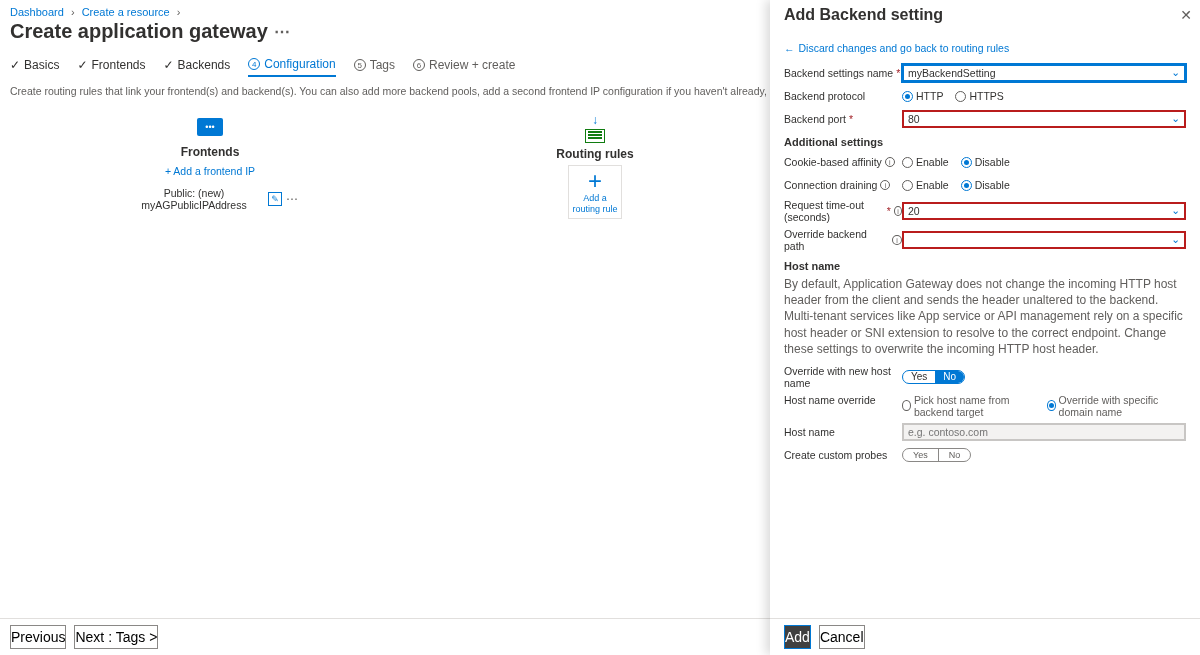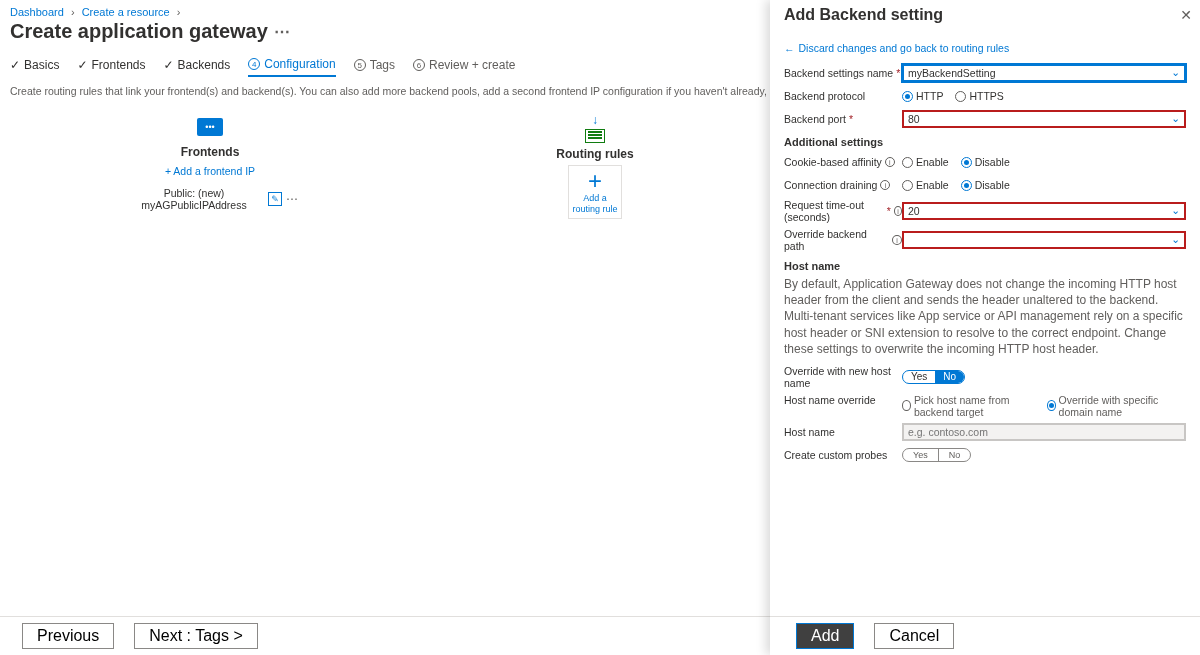--- a/index.html
+++ b/index.html
@@ -28,21 +28,21 @@
   .ghost-icon { width:14px; height:14px; border:1px solid #0078d4; display:inline-flex; align-items:center; justify-content:center; font-size:9px; color:#0078d4; cursor:pointer;}
   .dots-icon { color:#605e5c; cursor:pointer; padding:0 2px; font-size:12px;}
   .rr-card { border:1px solid #e1dfdd; width:54px; height:54px; margin:4px auto 0 auto; display:flex; flex-direction:column; align-items:center; justify-content:center; cursor:pointer;}
   .plus { font-size:24px; color:#0078d4; line-height:1;}
   .rr-label { font-size:9px; color:#0078d4; text-align:center; line-height:1.2;}
   .rr-icon-wrap { display:flex; flex-direction:column; align-items:center;}
   .rr-dl { color:#0078d4; font-size:12px;}
   .rr-list { width:20px; height:14px; border:1px solid #107c10; margin-top:2px;}
   .rr-list div { height:2px; margin:1px 2px; background:#107c10;}
   .footer { position:absolute; bottom:0; left:0; right:0; border-top:1px solid #e1dfdd; padding:6px 10px; display:flex; gap:8px; background:#fff;}
-  .btn { border:1px solid #8a8886; background:#fff; padding:3px 14px; font-size:16px; cursor:pointer;margin-left:12px;}
+  .btn { border:1px solid #8a8886; background:#fff; padding:3px 0; font-size:14px; cursor:pointer;}
   .btn-primary { background:#404040; color:#fff; border-color:#0078d4;}
   
   
   .panel { position:absolute; top:0; right:0; bottom:0; width:430px; background:#fff; box-shadow:-4px 0 10px rgba(0,0,0,0.15); display:flex; flex-direction:column;}
   .panel-head { display:flex; justify-content:space-between; align-items:center; padding:6px 8px 4px 14px;}
   .panel-head h2 { font-size:16px; font-weight:600; margin:0;}
   .close-x { font-size:14px; cursor:pointer; color:#605e5c;}
   .panel-body { flex:1; overflow:auto; padding:6px 14px;}
   .back-link { color:#0078d4; font-size:10.5px; display:flex; align-items:center; gap:4px; margin:8px 0 10px 0; cursor:pointer;}
   .form-row { display:flex; align-items:center; margin:5px 0; min-height:18px;}

